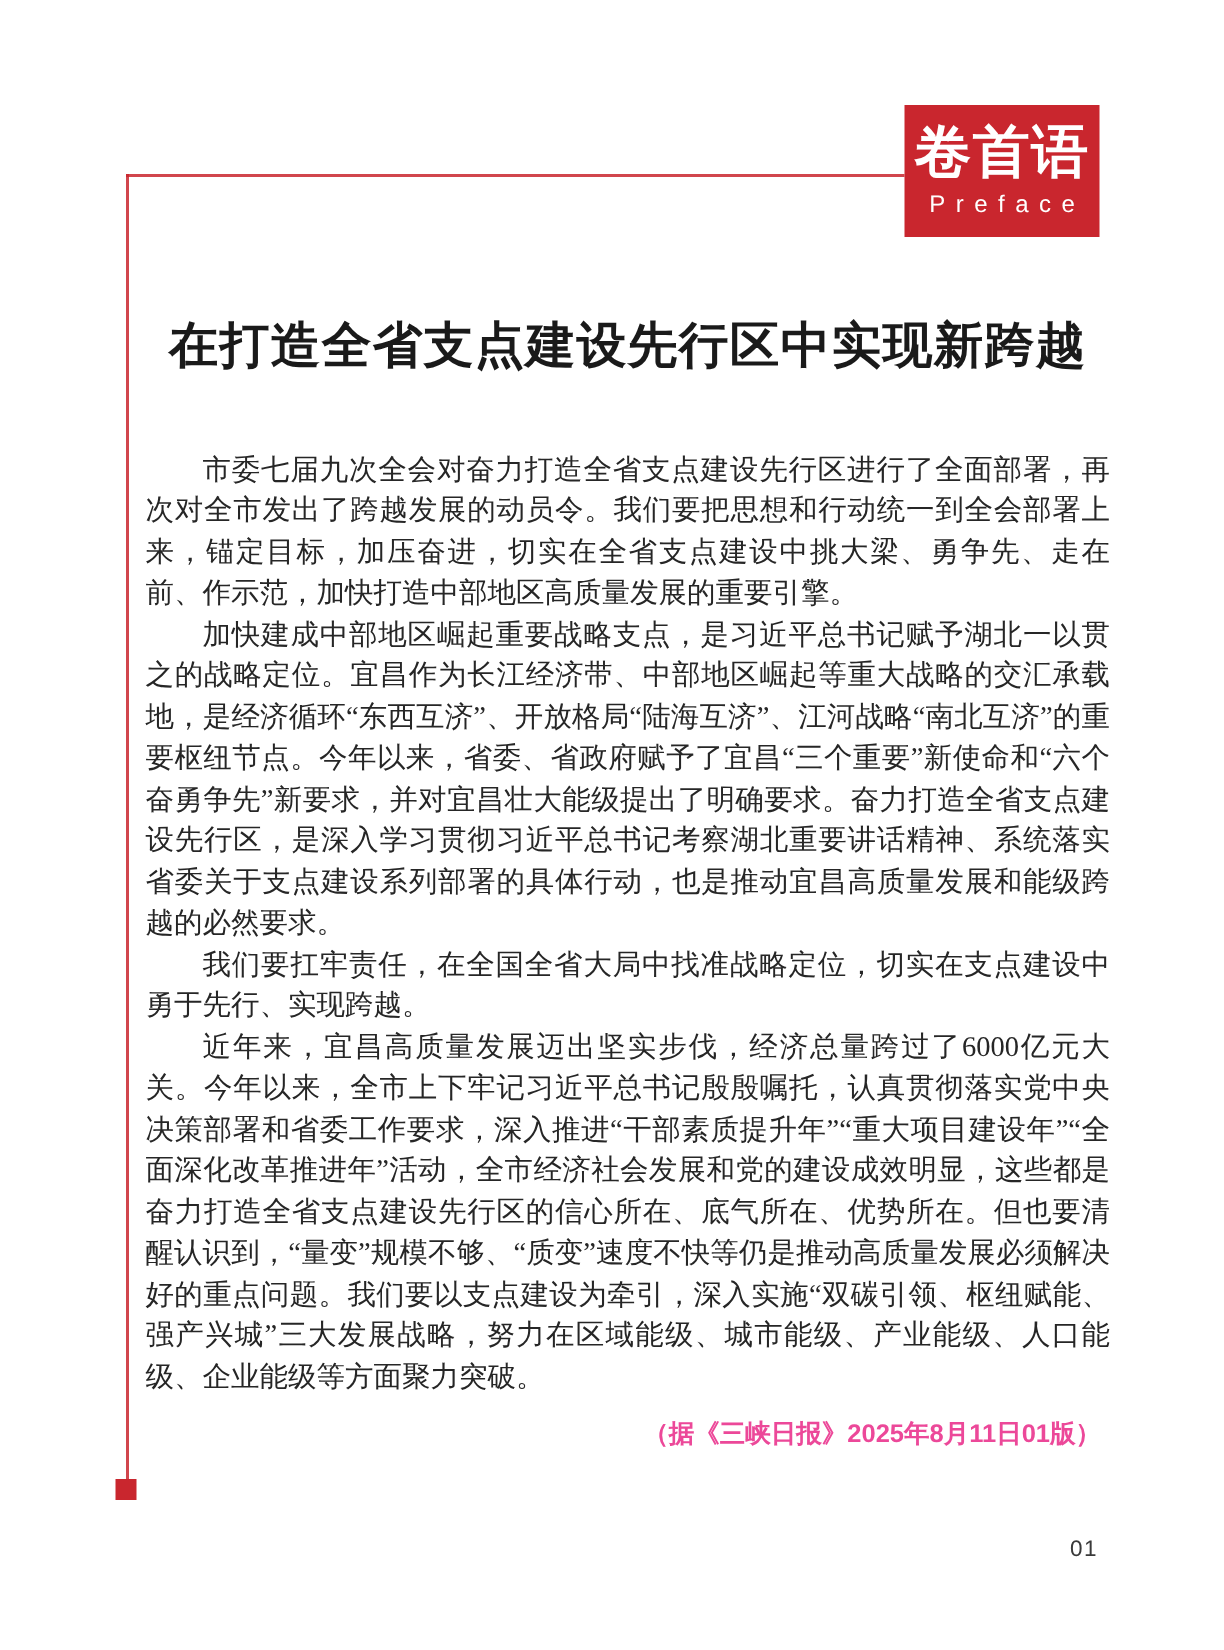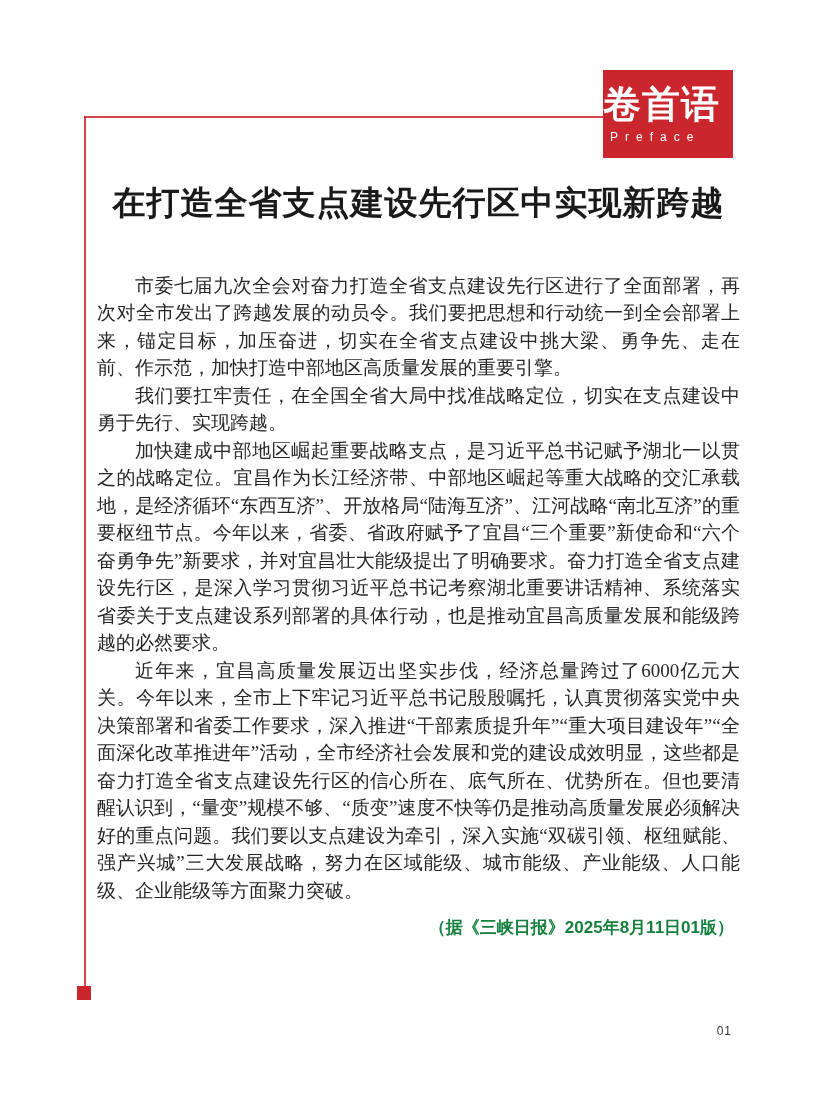--- a/index.html
+++ b/index.html
@@ -34,42 +34,43 @@
     width: 14px; height: 14px;
     background: var(--accent);
   }
   
   .badge {
     position: absolute;
     left: 603px; top: 70px;
     width: 130px; height: 88px;
     background: var(--accent);
     color: #ffffff;
+    text-align: center;
     display: flex;
     flex-direction: column;
     justify-content: center;
   }
   .badge-title {
     font-family: "Liberation Serif", "DejaVu Serif", serif;
     font-weight: 700;
     font-size: 38px;
     line-height: 1.1;
     letter-spacing: 1px;
   }
   .badge-subtitle {
     font-family: "Liberation Sans", "DejaVu Sans", sans-serif;
-    font-size: 12px;
+    font-size: 16px;
     letter-spacing: 7px;
     padding-left: 7px; 
     margin-top: 5px;
   }
   
   .content {
     position: absolute;
-    left: 97px; top: 184px;
+    left: 97px; top: 212px;
     width: 643px;
   }
   .article-title {
     font-family: "Liberation Serif", "DejaVu Serif", serif;
     font-weight: 900;
     font-size: 33px;
     line-height: 1.2;
     letter-spacing: 1px;
     text-align: center;
     color: #1a1a1a;
@@ -82,28 +83,28 @@
     text-align: justify;
     text-justify: inter-ideograph;
     text-indent: 2em;
   }
   .citation {
     margin-top: 12px;
     text-align: right;
     font-family: "Liberation Sans", "DejaVu Sans", sans-serif;
     font-weight: 700;
     font-size: 17px;
-    color: #15803d;
+    color: #ec4899;
     padding-right: 6px;
   }
   .page-number {
     position: absolute;
     top: 1024px; right: 84px;
     font-family: "Liberation Sans", "DejaVu Sans", sans-serif;
-    font-size: 12px;
+    font-size: 15px;
     letter-spacing: 1px;
     color: #3a3a3a;
   }
 </style>
 </head>
 <body>
 
 <div class="page">
 
   <div class="top-accent-line"></div>
@@ -112,22 +113,22 @@
 
   <div class="badge">
     <div class="badge-title">卷首语</div>
     <div class="badge-subtitle">Preface</div>
   </div>
 
   <div class="content">
     <h1 class="article-title">在打造全省支点建设先行区中实现新跨越</h1>
     <div class="article-body">
       <p>市委七届九次全会对奋力打造全省支点建设先行区进行了全面部署，再次对全市发出了跨越发展的动员令。我们要把思想和行动统一到全会部署上来，锚定目标，加压奋进，切实在全省支点建设中挑大梁、勇争先、走在前、作示范，加快打造中部地区高质量发展的重要引擎。</p>
+      <p>加快建成中部地区崛起重要战略支点，是习近平总书记赋予湖北一以贯之的战略定位。宜昌作为长江经济带、中部地区崛起等重大战略的交汇承载地，是经济循环“东西互济”、开放格局“陆海互济”、江河战略“南北互济”的重要枢纽节点。今年以来，省委、省政府赋予了宜昌“三个重要”新使命和“六个奋勇争先”新要求，并对宜昌壮大能级提出了明确要求。奋力打造全省支点建设先行区，是深入学习贯彻习近平总书记考察湖北重要讲话精神、系统落实省委关于支点建设系列部署的具体行动，也是推动宜昌高质量发展和能级跨越的必然要求。</p>
       <p>我们要扛牢责任，在全国全省大局中找准战略定位，切实在支点建设中勇于先行、实现跨越。</p>
-      <p>加快建成中部地区崛起重要战略支点，是习近平总书记赋予湖北一以贯之的战略定位。宜昌作为长江经济带、中部地区崛起等重大战略的交汇承载地，是经济循环“东西互济”、开放格局“陆海互济”、江河战略“南北互济”的重要枢纽节点。今年以来，省委、省政府赋予了宜昌“三个重要”新使命和“六个奋勇争先”新要求，并对宜昌壮大能级提出了明确要求。奋力打造全省支点建设先行区，是深入学习贯彻习近平总书记考察湖北重要讲话精神、系统落实省委关于支点建设系列部署的具体行动，也是推动宜昌高质量发展和能级跨越的必然要求。</p>
       <p>近年来，宜昌高质量发展迈出坚实步伐，经济总量跨过了6000亿元大关。今年以来，全市上下牢记习近平总书记殷殷嘱托，认真贯彻落实党中央决策部署和省委工作要求，深入推进“干部素质提升年”“重大项目建设年”“全面深化改革推进年”活动，全市经济社会发展和党的建设成效明显，这些都是奋力打造全省支点建设先行区的信心所在、底气所在、优势所在。但也要清醒认识到，“量变”规模不够、“质变”速度不快等仍是推动高质量发展必须解决好的重点问题。我们要以支点建设为牵引，深入实施“双碳引领、枢纽赋能、强产兴城”三大发展战略，努力在区域能级、城市能级、产业能级、人口能级、企业能级等方面聚力突破。</p>
     </div>
     <div class="citation">（据《三峡日报》2025年8月11日01版）</div>
   </div>
 
   <div class="page-number">01</div>
 
 </div>
 
 </body></html>

